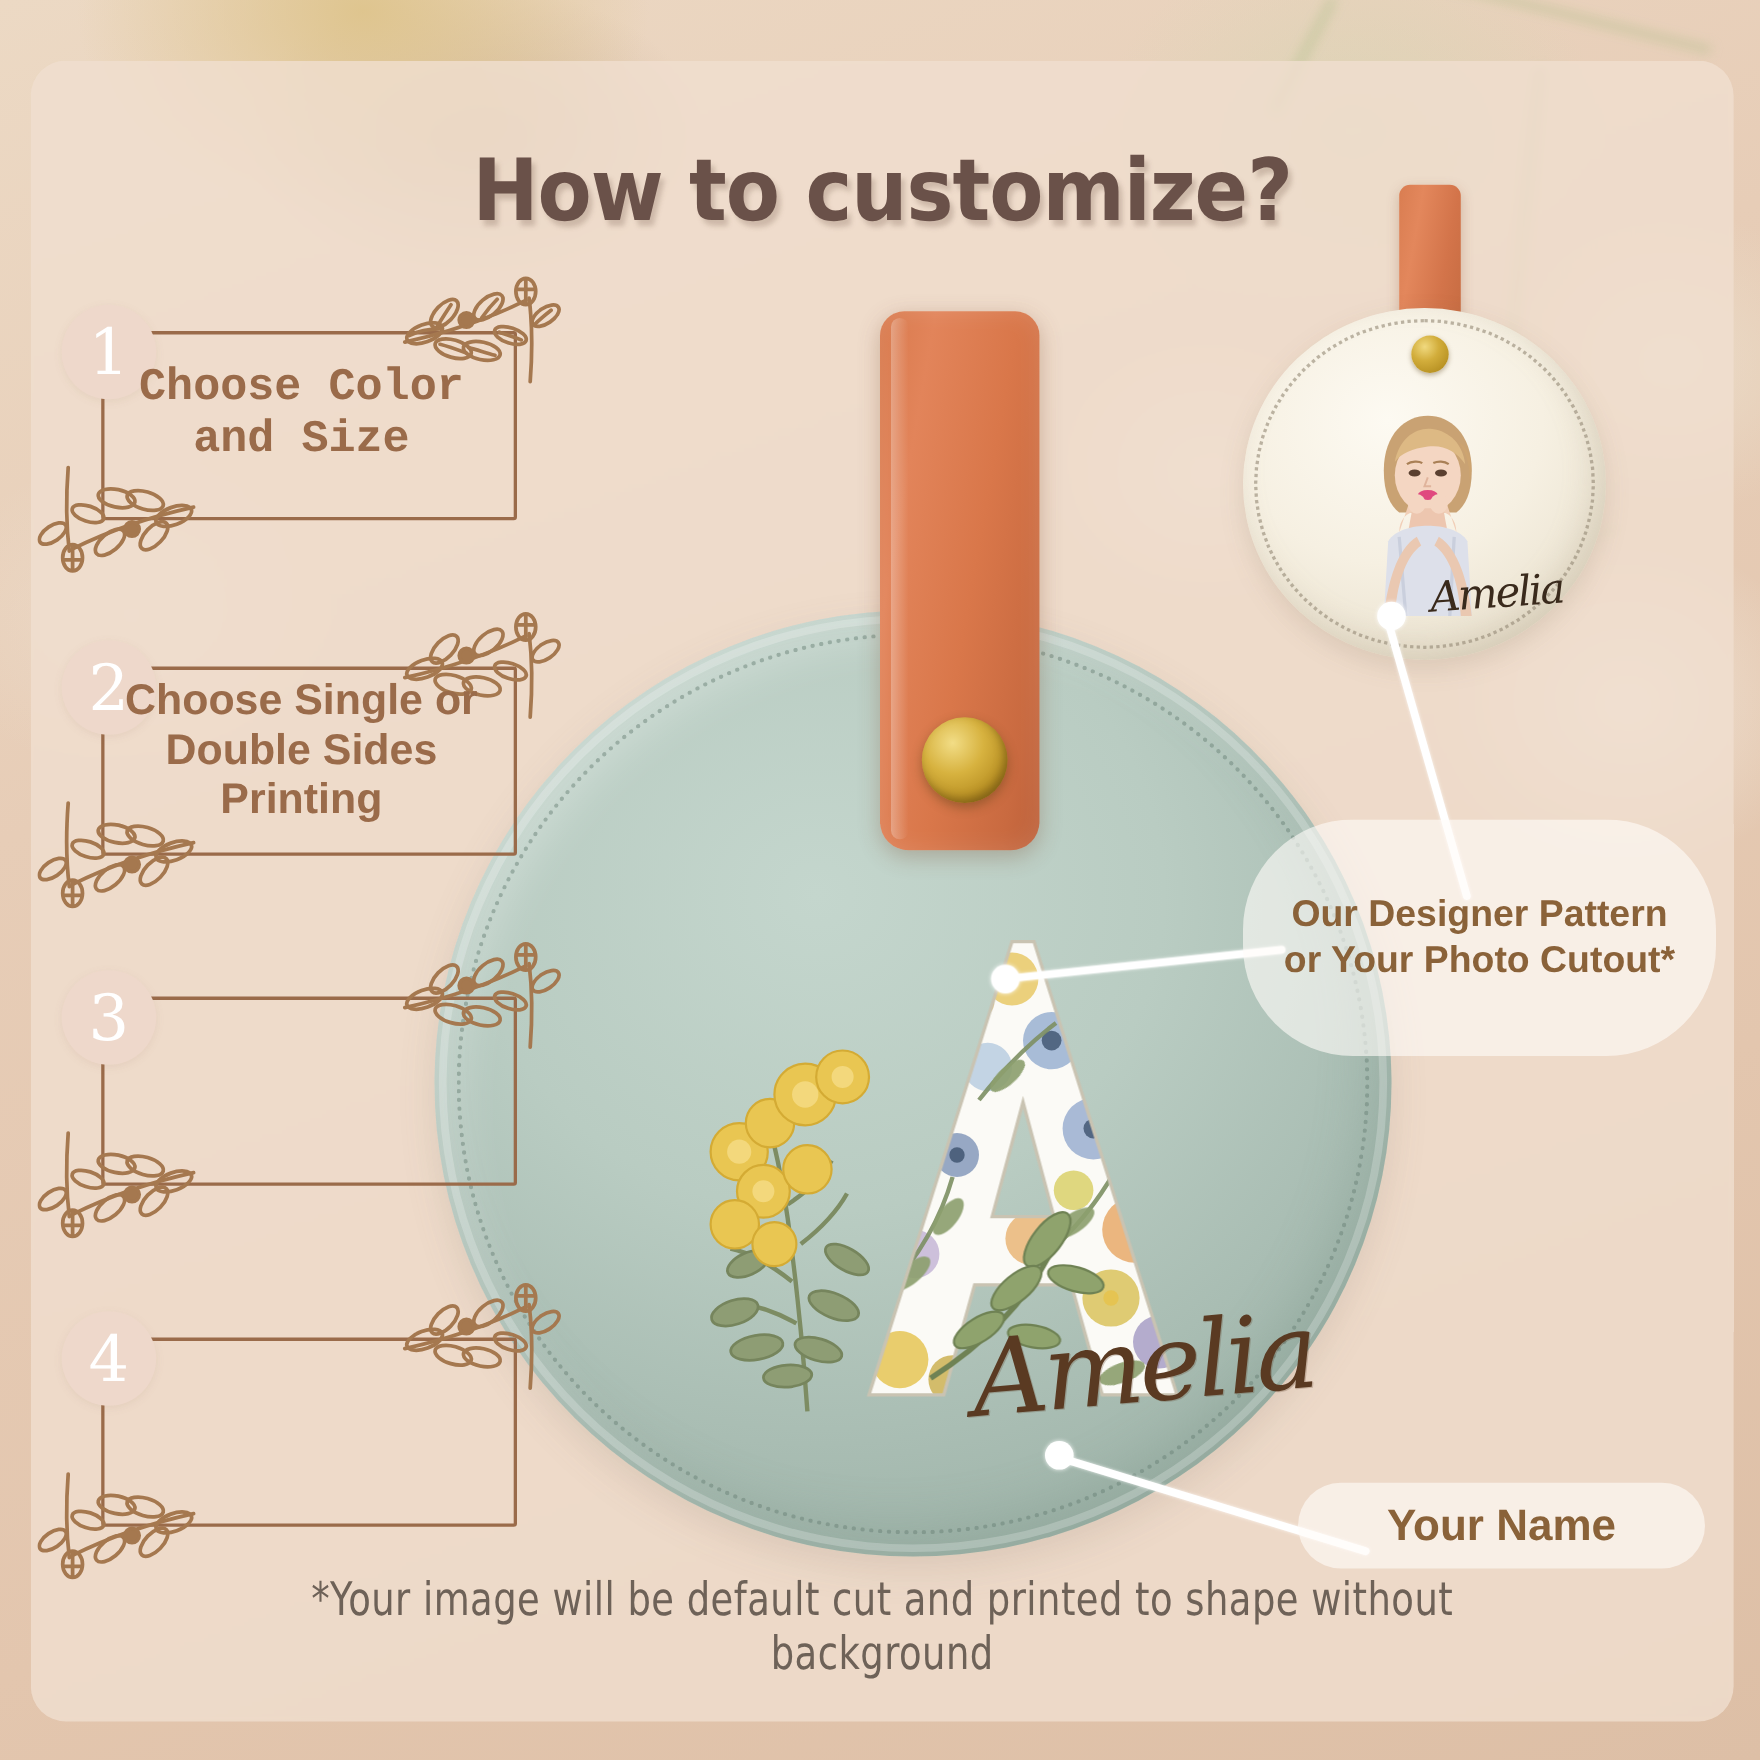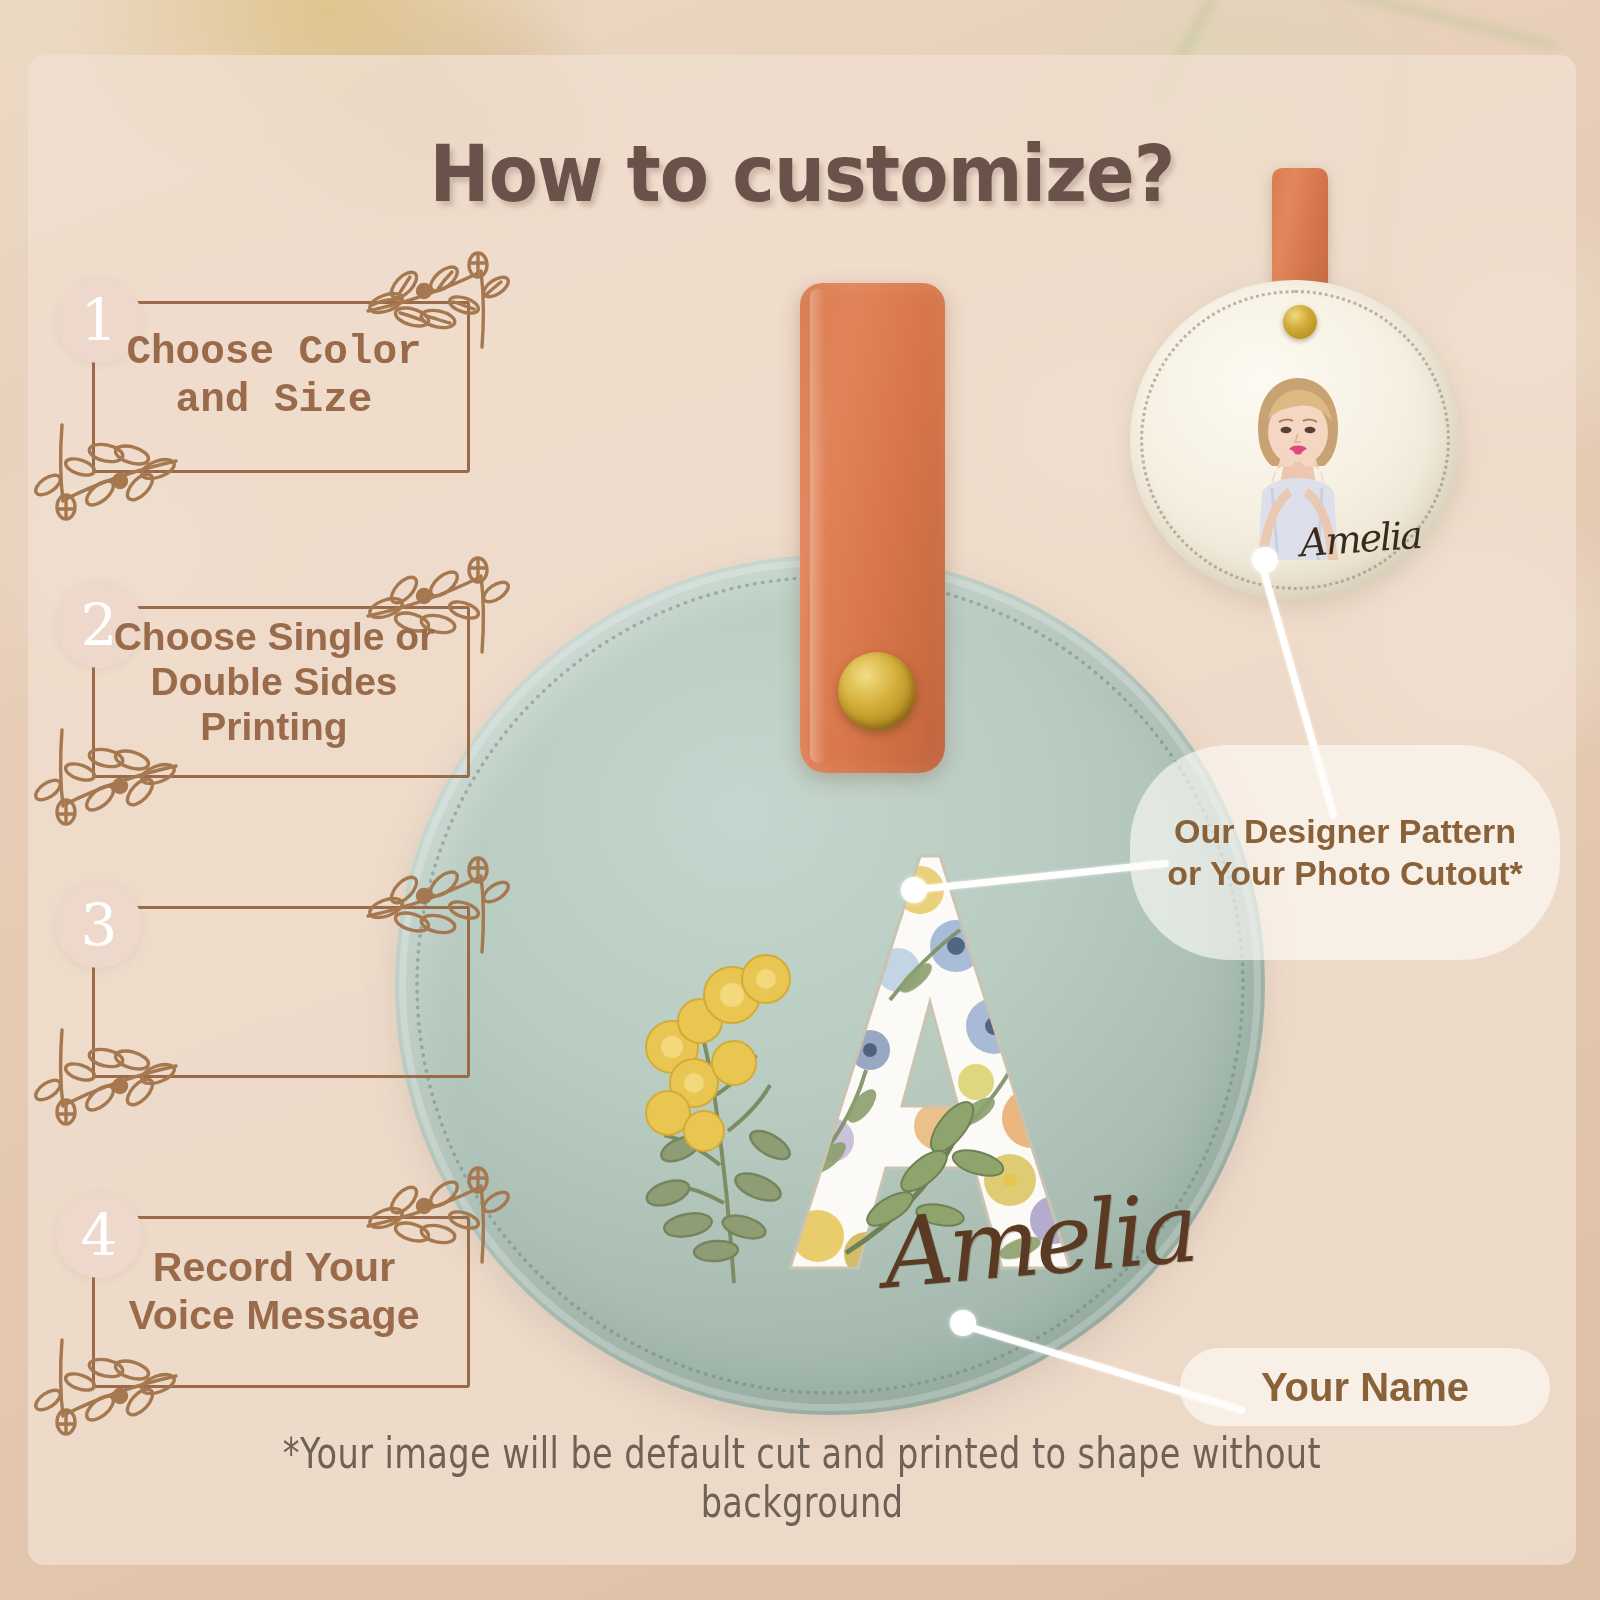--- a/index.html
+++ b/index.html
@@ -22,21 +22,21 @@
       radial-gradient(ellipse 200px 170px at 1100px 430px, rgba(246,241,231,.45) 0%, rgba(246,241,231,0) 72%),
       radial-gradient(ellipse 260px 200px at 120px 560px, rgba(240,228,214,.40) 0%, rgba(240,228,214,0) 72%),
       linear-gradient(160deg,#ecd9c4 0%,#e7cdb7 35%,#e3c6ae 70%,#ddbfa6 100%);
   }
   .bg-stem{ position:absolute; background:rgba(178,190,140,.40); filter:blur(5px); border-radius:40px; }
 
   
   .panel{
     position:absolute; left:28px; top:55px; width:1548px; height:1510px;
     background:rgba(240,222,208,.80);
-    border-radius:16px;
+    border-radius:32px;
     backdrop-filter:blur(2px);
     overflow:hidden;
   }
 
   
   .title{
     position:absolute; left:0; right:0; top:74px;
     text-align:center;
     font-family:"DejaVu Sans", sans-serif;
     font-weight:bold;
@@ -584,19 +584,17 @@
           <circle cx="64" cy="44" r="6.5" fill="#a5784f"></circle>
           <ellipse cx="118" cy="18" rx="9" ry="12"></ellipse>
           <path d="M118 8 L118 28"></path>
             <path d="M110 16 L126 16"></path>
         </g>
       </svg>
     </div>
     <div class="badge">
       <span>4</span>
     </div>
-    <div class="step-label" style="white-space:pre-line;">Record Your
-Voice Message</div>
   </div>
 
   <div class="footnote">*Your image will be default cut and printed to shape without background</div>
 
 </div>
 
 </body></html>

